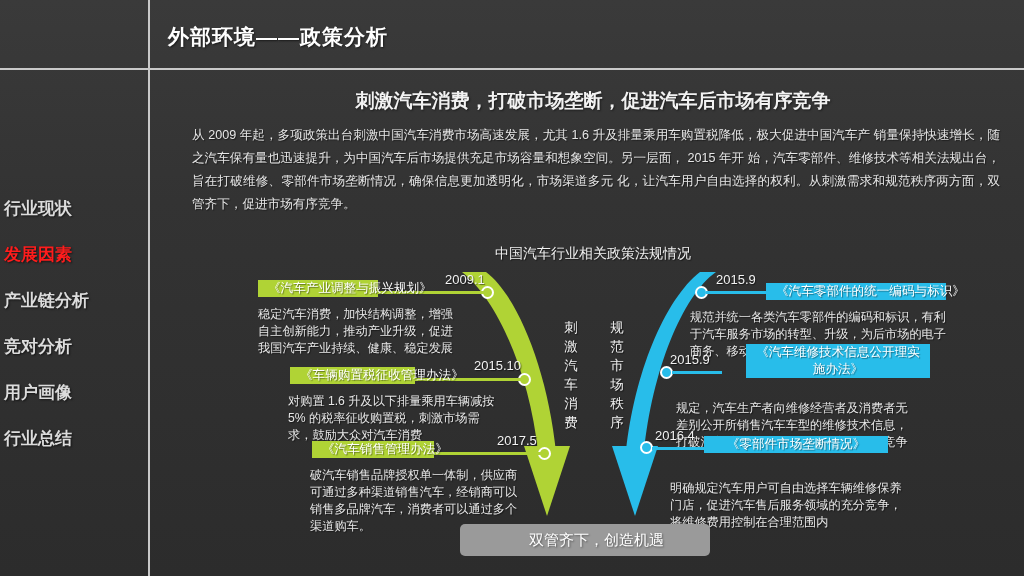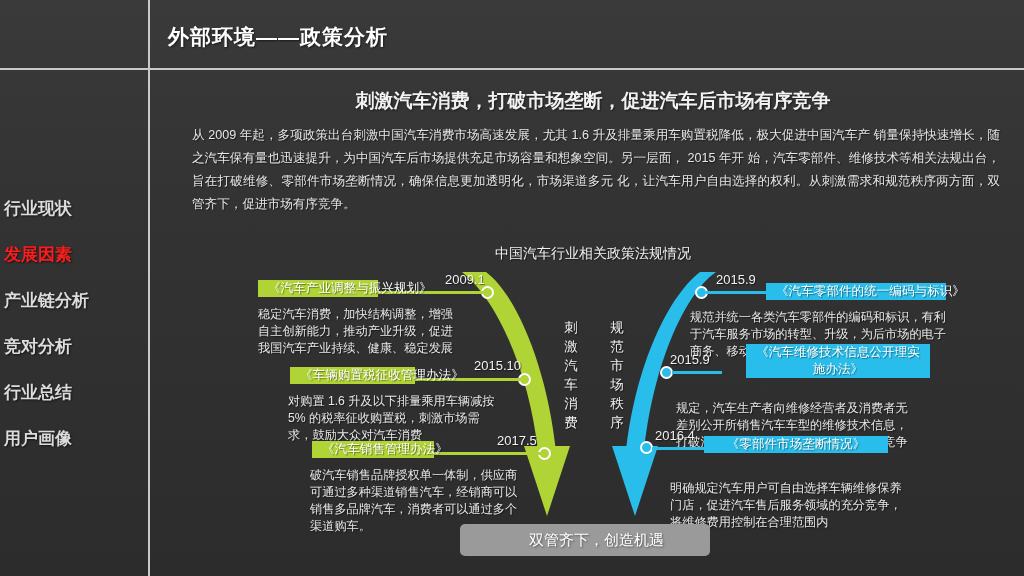--- a/index.html
+++ b/index.html
@@ -138,22 +138,22 @@
   <div class="v-divider"></div>
   <div class="h-divider"></div>
 
   <div class="slide-title">外部环境——政策分析</div>
 
   <nav class="sidebar">
     <div class="nav-item">行业现状</div>
     <div class="nav-item active">发展因素</div>
     <div class="nav-item">产业链分析</div>
     <div class="nav-item">竞对分析</div>
+    <div class="nav-item">用户画像</div>
     <div class="nav-item">行业总结</div>
-    <div class="nav-item">用户画像</div>
   </nav>
 
   <div class="lead-title">刺激汽车消费，打破市场垄断，促进汽车后市场有序竞争</div>
   <div class="lead-body">从 2009 年起，多项政策出台刺激中国汽车消费市场高速发展，尤其 1.6 升及排量乘用车购置税降低，极大促进中国汽车产 销量保持快速增长，随之汽车保有量也迅速提升，为中国汽车后市场提供充足市场容量和想象空间。另一层面， 2015 年开 始，汽车零部件、维修技术等相关法规出台，旨在打破维修、零部件市场垄断情况，确保信息更加透明化，市场渠道多元 化，让汽车用户自由选择的权利。从刺激需求和规范秩序两方面，双管齐下，促进市场有序竞争。</div>
   <div class="chart-title">中国汽车行业相关政策法规情况</div>
 
   <svg id="bands" viewBox="0 0 1024 576">
 
     <path d="M 462 272 C 498 300, 530 375, 538 452 L 556 452 C 548 372, 518 296, 486 272 Z" fill="#b0d335"></path>
     <polygon points="524,446 570,446 547,516" fill="#b0d335"></polygon>

